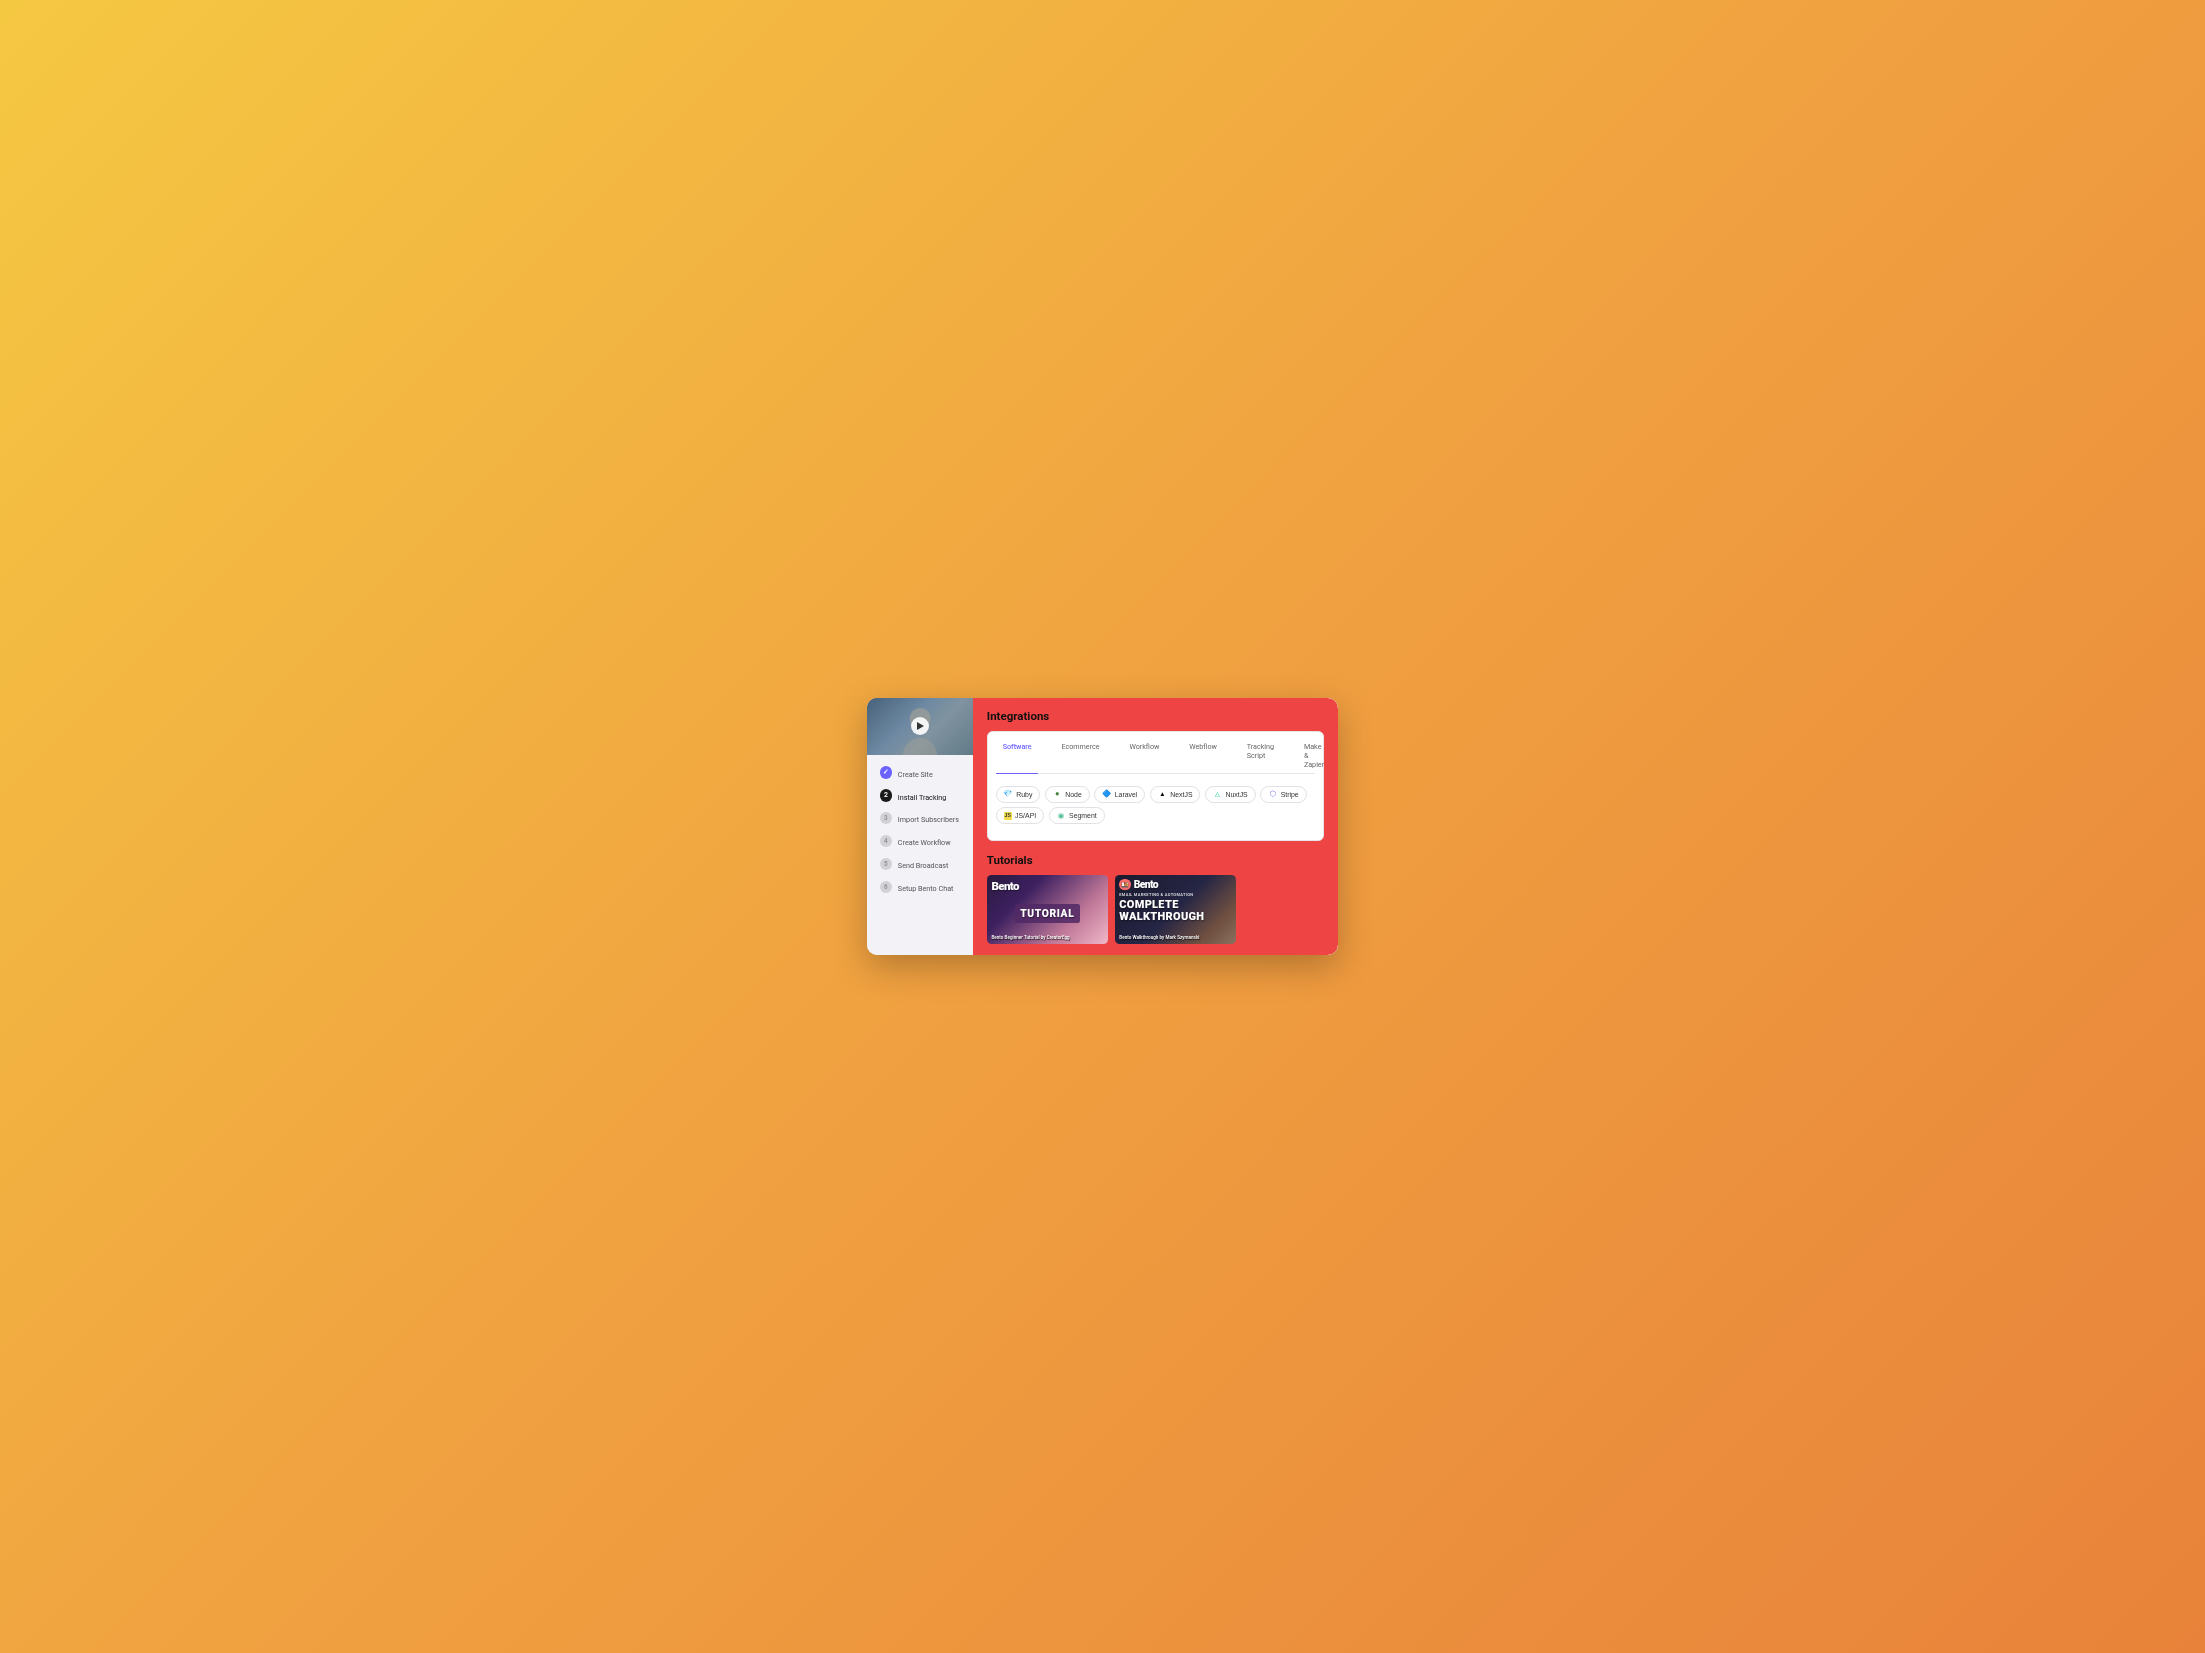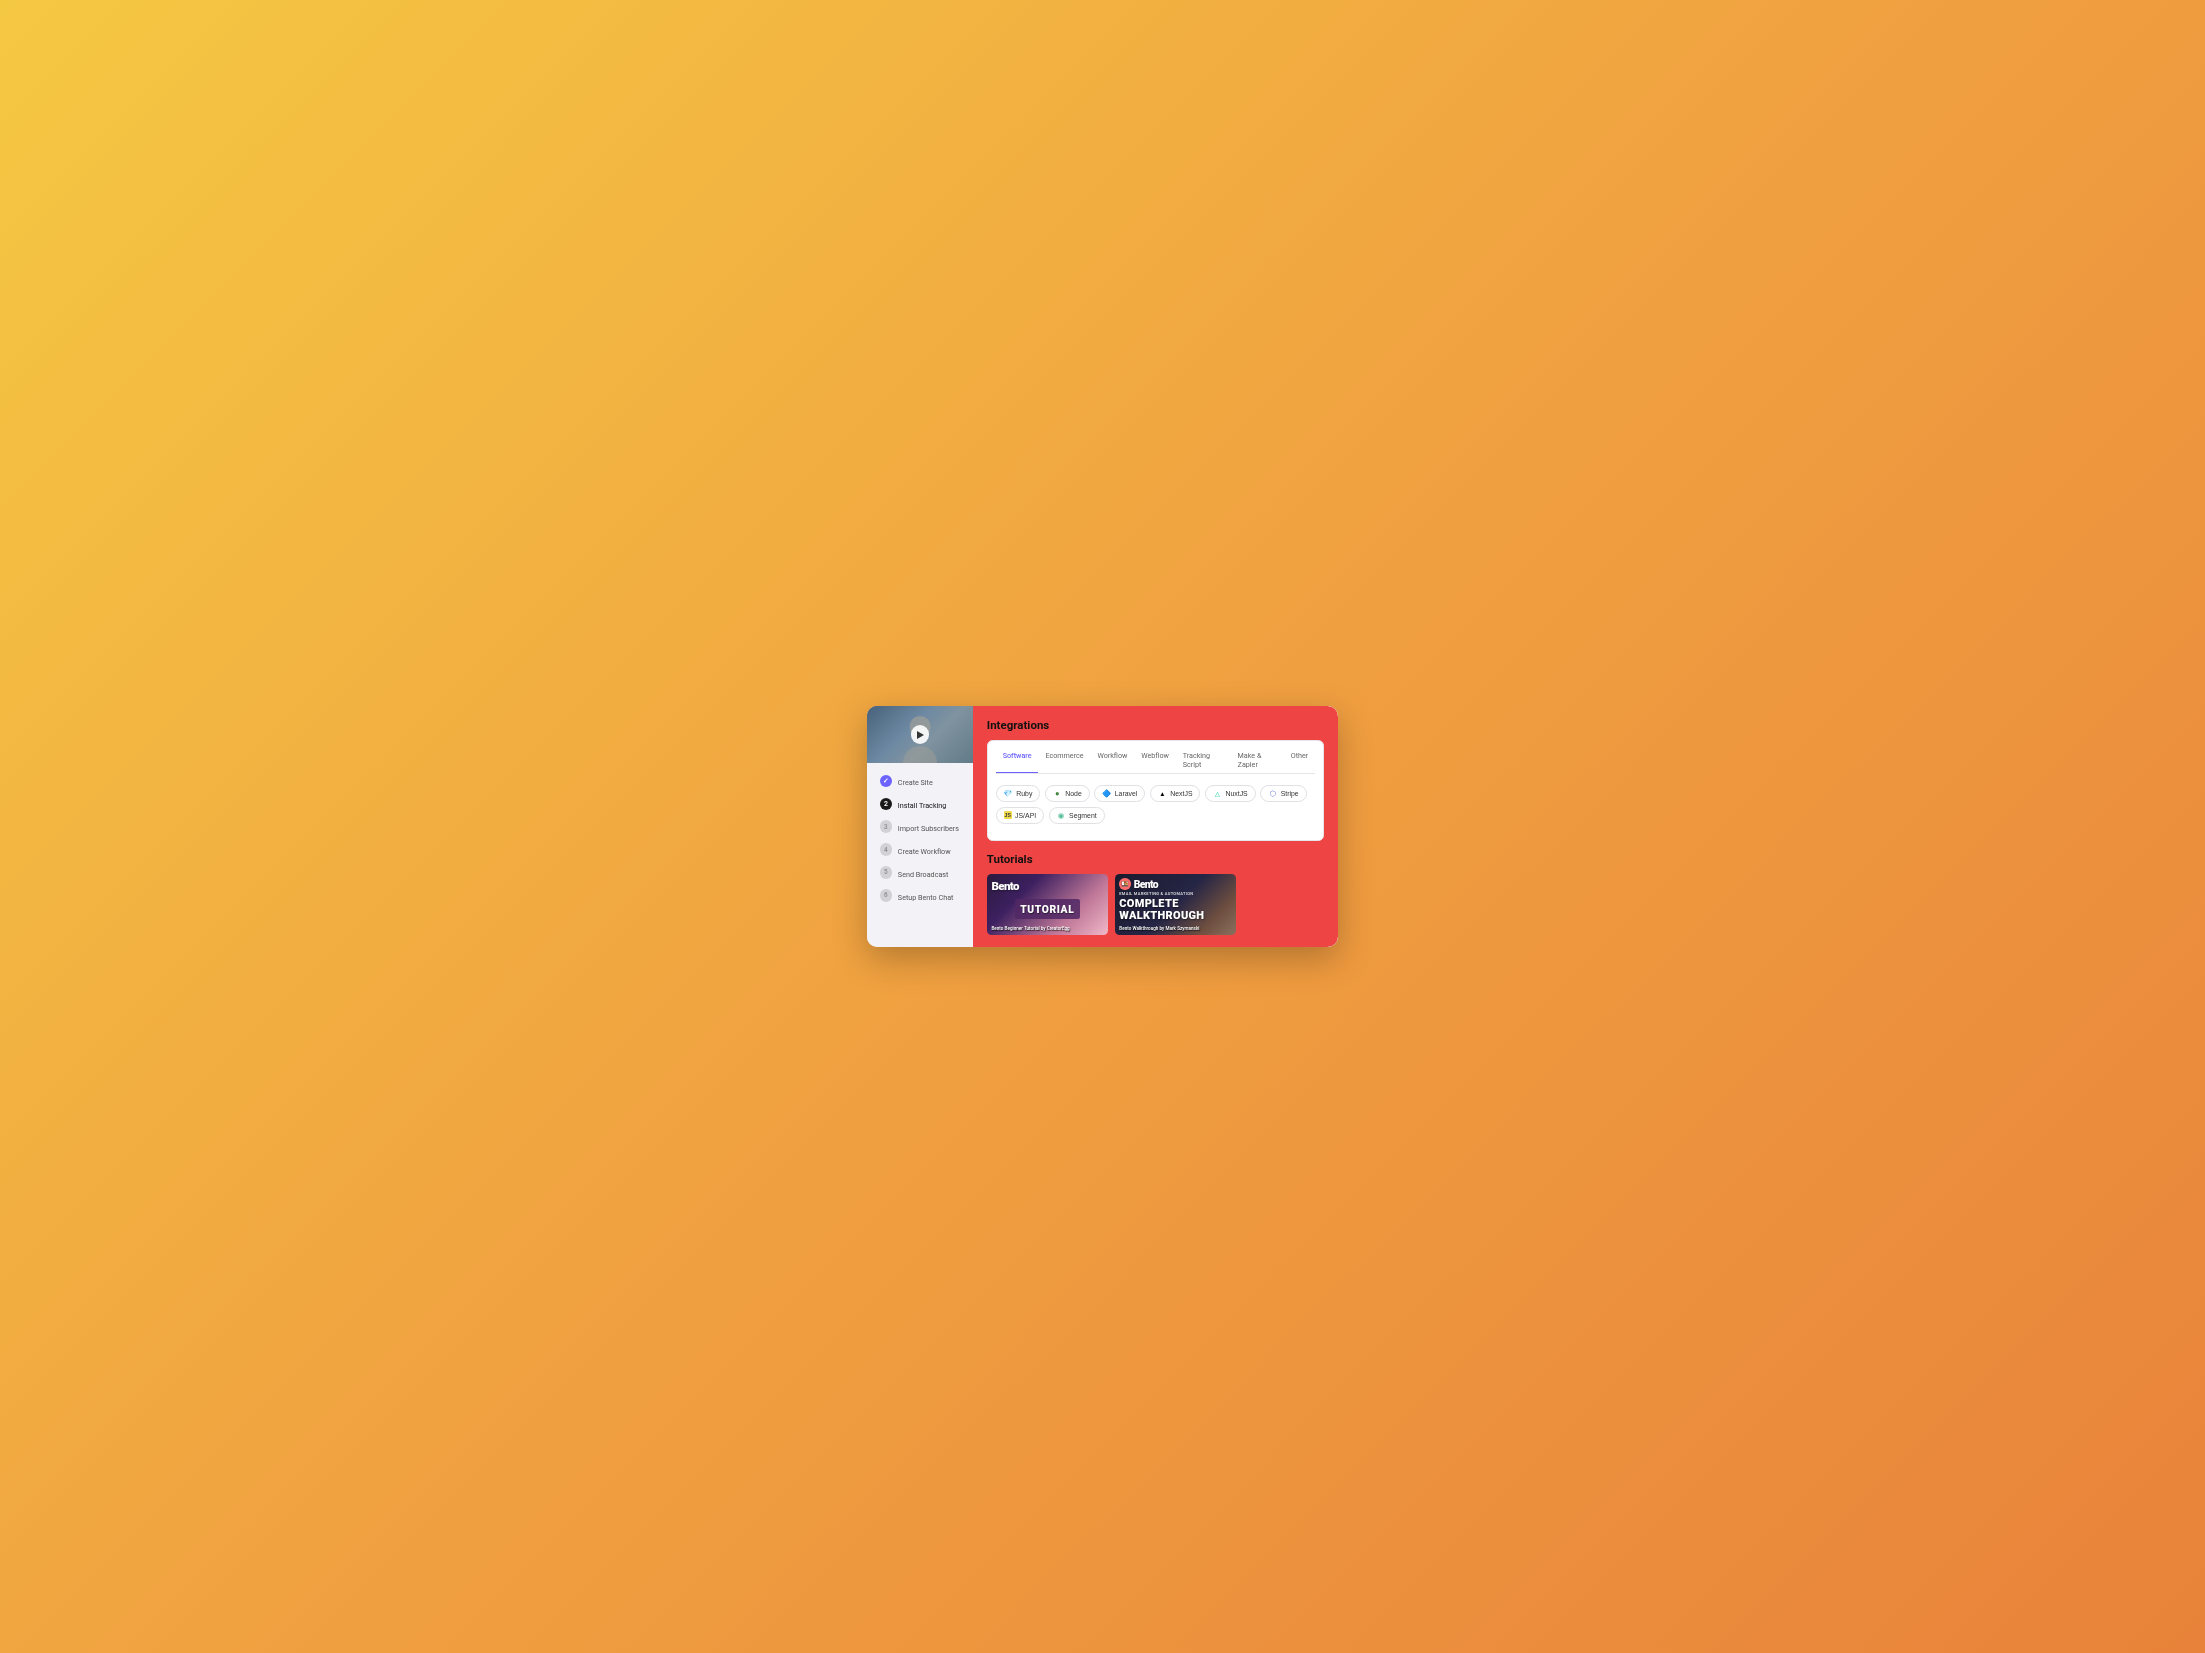--- a/index.html
+++ b/index.html
@@ -128,21 +128,21 @@
     }
     .section-title {
       font-size: 11.5px;
       font-weight: 700;
       color: #111;
       margin-bottom: 8px;
     }
     
     .tabs {
       display: flex;
-      gap: 0;
+      gap: 16px;
       border-bottom: 0.6px solid #e5e5ea;
       margin-bottom: 9.2px;
     }
     .tab {
       padding: 3.4px 6.9px;
       font-size: 7.2px;
       color: #666;
       cursor: pointer;
       border-bottom: 1.1px solid transparent;
       margin-bottom: -0.6px;
@@ -191,21 +191,21 @@
       min-height: 69px;
     }
     
     .tutorials-grid {
       display: flex;
       gap: 6.9px;
       flex-wrap: wrap;
     }
     .tutorial-card {
       width: 121px;
-      height: 61px;
+      height: 69px;
       border-radius: 4.6px;
       overflow: hidden;
       position: relative;
       cursor: pointer;
       flex-shrink: 0;
     }
     .card1-inner {
       position: absolute;
       top: 0; left: 0; right: 0; bottom: 0;
       background: linear-gradient(135deg, #2a1a3e 0%, #3d2060 30%, #c07898 70%, #f0b8c8 100%);

